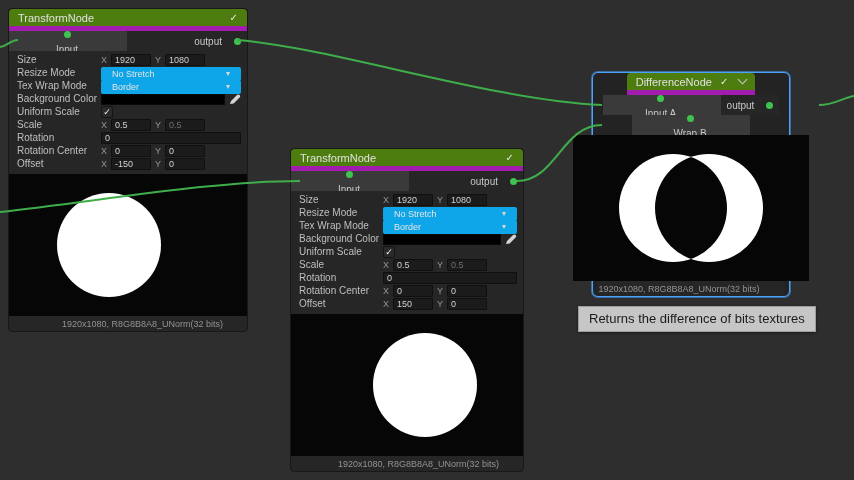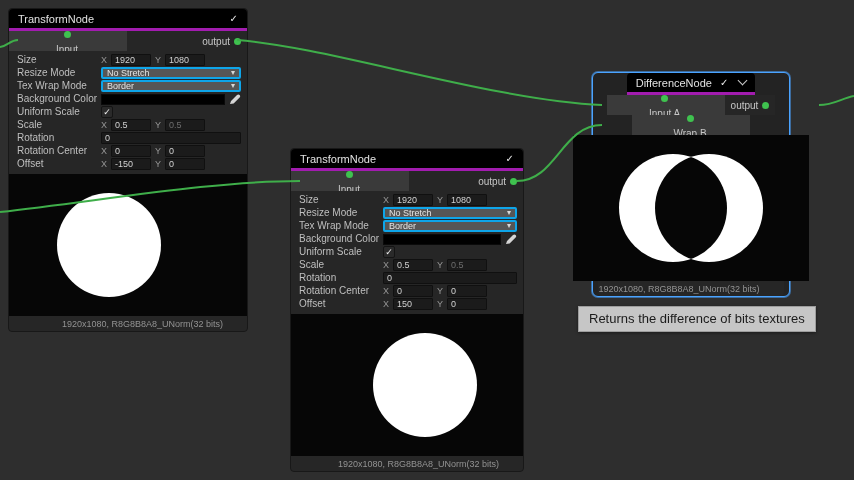--- a/index.html
+++ b/index.html
@@ -17,51 +17,51 @@
     position:absolute; background:#232323;
     border:1px solid #181818; border-radius:4px; z-index:2;
     display:flex; flex-direction:column;
   }
   .node.selected {
     border-color:#4aa3ff; border-radius:6px;
     box-shadow:0 0 0 1px rgba(74,163,255,.55);
   }
   .hdr {
     height:22px; display:flex; align-items:center;
-    padding:0 9px; background:#000000;
-    border-bottom:3px solid #a21caf; border-radius:4px 4px 0 0;
+    padding:0 9px; background:#4d7c0f;
+    border-bottom:5px solid #a21caf; border-radius:4px 4px 0 0;
     flex:none;
   }
   .hdr .title { flex:1; font-size:11px; color:#e2e2e2; }
   .hdr .check { color:#eaeaea; font-size:10px; margin-left:8px; }
   .chev-icon {
     width:7px; height:7px; margin-left:11px; margin-top:-4px;
     border-right:1.6px solid #c9c9c9; border-bottom:1.6px solid #c9c9c9;
     transform:rotate(45deg);
   }
   .portrow { display:flex; height:20px; font-size:10px; color:#c6c6c6; background:#262626; flex:none; align-items:stretch; }
   .pin { display:flex; align-items:center; gap:6px; background:#3a3a3a; padding:0 8px 0 6px; width:118px;flex-direction:column; }
-  .pout { margin-left:auto; display:flex; align-items:center; gap:4px; padding:0 6px; }
+  .pout { margin-left:auto; display:flex; align-items:center; gap:12px; padding:0 6px; }
   .dot { width:7px; height:7px; border-radius:50%; background:#3fc24f; flex:none; }
 
   .props { padding:3px 6px 3px 8px; background:#262626; flex:none; }
   .prow { display:flex; align-items:flex-start; height:12px; margin-bottom:1px; }
   .plabel { width:84px; font-size:10px; color:#bfbfbf; white-space:nowrap; overflow:hidden; }
   .pctrl { flex:1; display:flex; align-items:center; gap:4px; min-width:0; }
   .axis { font-size:9px; color:#969696; }
   input.num {
     width:40px; height:12px; background:#1b1b1b; border:1px solid #101010;
     color:#d2d2d2; font-size:9px; padding:0 3px; font-family:inherit; border-radius:1px;
   }
   input.num.dim { color:#6e6e6e; }
   input.wide { flex:1; width:auto; }
   .dropdown {
     flex:1; height:12px; background:#565656; color:#e4e4e4; font-size:9px;
     display:flex; align-items:center; justify-content:space-between;
-    padding:0 4px; border-radius:2px; border:2px solid #0ea5e9;
+    padding:0 4px; border-radius:2px; border:7px solid #0ea5e9;
   }
   .dd-arrow { font-size:8px; color:#d8d8d8; line-height:1; }
   .swatch { flex:1; height:11px; background:#000; border:1px solid #0a0a0a; }
   .eyedrop { width:12px; height:12px; flex:none; display:flex; }
   .checkbox {
     width:12px; height:12px; background:#2a2a2a; border:1px solid #141414;
     color:#efefef; font-size:9px; display:flex; align-items:center; justify-content:center;
     border-radius:2px;
   }
   .preview { background:#060606; flex:none; line-height:0; }

